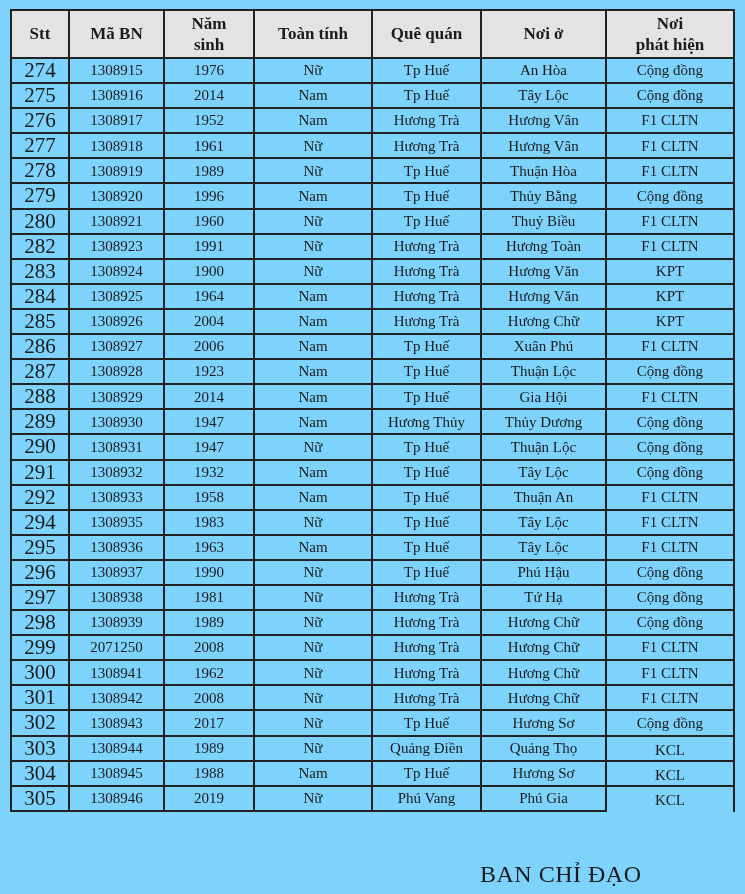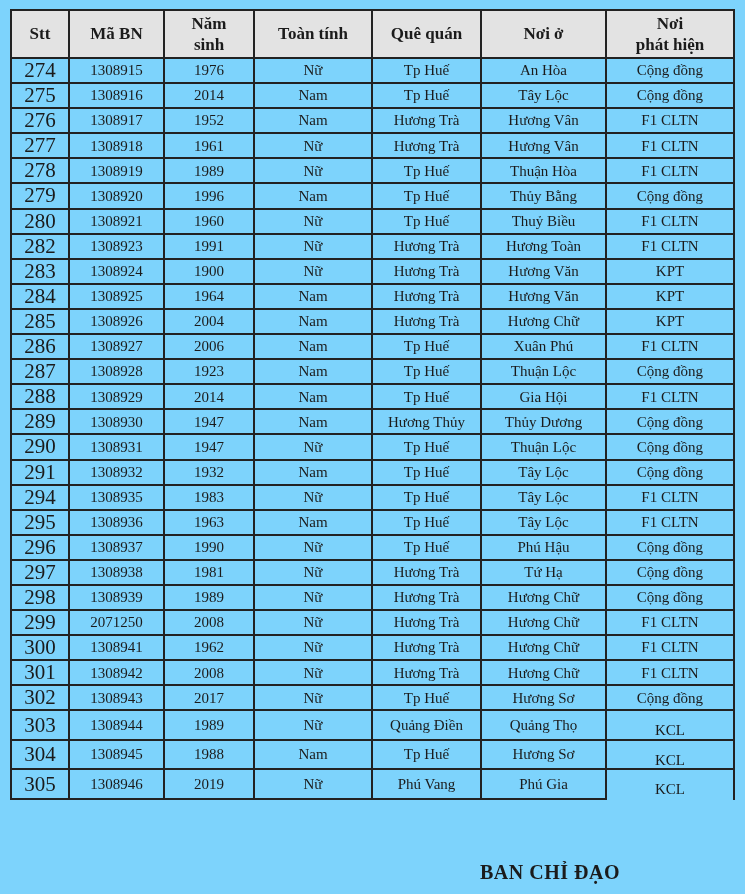--- a/index.html
+++ b/index.html
@@ -48,32 +48,32 @@
     font-size: 15px;
     line-height: 1.1;
     white-space: nowrap;
   }
   .data-table tbody td.c-stt {
     font-size: 21px;
   }
   
   .data-table tbody tr:nth-last-child(-n+3) td:last-child {
     vertical-align: top;
-    padding-top: 11px;
+    padding-top: 5px;
   }
   
   .data-table tbody tr:last-child td:last-child {
     border-bottom-color: transparent;
   }
   .footer-title {
     position: absolute;
     left: 480px;
     top: 861px;
-    font-weight: bold;
-    font-size: 20px;
+    font-weight: normal;
+    font-size: 24px;
     letter-spacing: 0.5px;
     white-space: nowrap;
   }
 </style>
 </head>
 <body>
 
 <div class="page">
 
   <table class="data-table">
@@ -247,20 +247,29 @@
         <tr>
       <td class="c-stt">291</td>
       <td>1308932</td>
       <td>1932</td>
       <td>Nam</td>
       <td>Tp Huế</td>
       <td>Tây Lộc</td>
       <td>Cộng đồng</td>
     </tr>
         <tr>
+      <td class="c-stt">292</td>
+      <td>1308933</td>
+      <td>1958</td>
+      <td>Nam</td>
+      <td>Tp Huế</td>
+      <td>Thuận An</td>
+      <td>F1 CLTN</td>
+    </tr>
+        <tr>
       <td class="c-stt">294</td>
       <td>1308935</td>
       <td>1983</td>
       <td>Nữ</td>
       <td>Tp Huế</td>
       <td>Tây Lộc</td>
       <td>F1 CLTN</td>
     </tr>
         <tr>
       <td class="c-stt">295</td>

